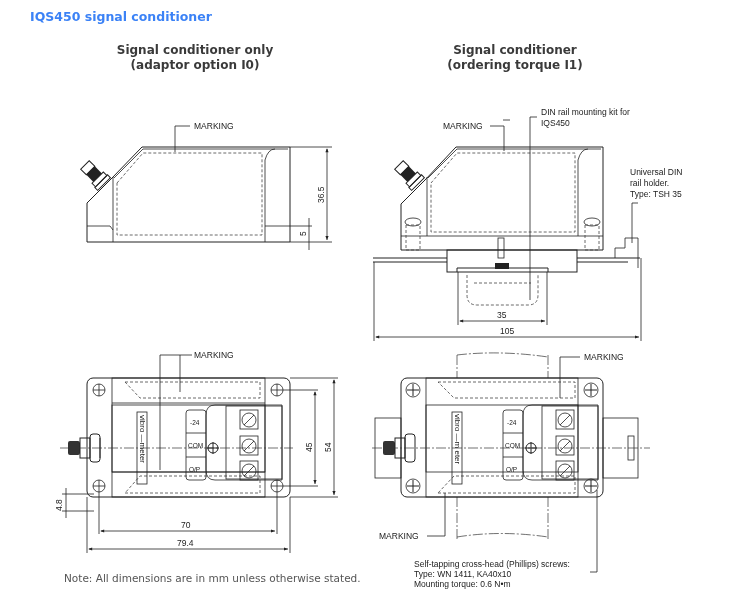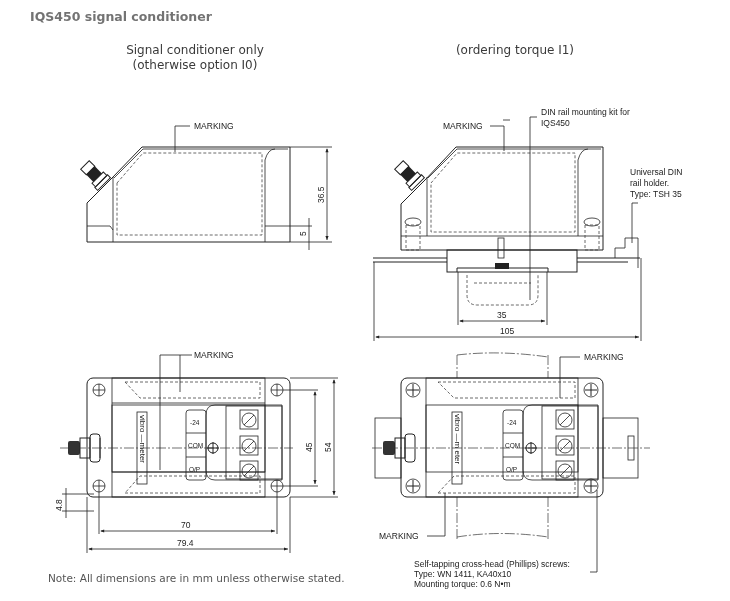--- a/index.html
+++ b/index.html
@@ -1,39 +1,40 @@
 <!DOCTYPE html>
 <html><head>
 <meta charset="utf-8">
 <style>
   html,body{margin:0;padding:0;background:#fff;}
   body{width:730px;height:601px;position:relative;overflow:hidden;font-family:"DejaVu Sans",sans-serif;color:#3a3a3a;}
-  .title{position:absolute;left:30px;top:9px;font-size:12.5px;font-weight:bold;color:#737373;}
-  .subtitle{position:absolute;font-size:12px;font-weight:normal;text-align:center;line-height:15px;color:#3a3a3a;}
-  .note{position:absolute;left:48px;top:572px;font-size:10.5px;color:#555;}
+  .title{position:absolute;left:30px;top:9px;font-size:12.5px;font-weight:bold;color:#3b82f6;}
+  .subtitle{position:absolute;font-size:12px;font-weight:bold;text-align:center;line-height:15px;color:#3a3a3a;}
+  .note{position:absolute;left:64px;top:572px;font-size:10.5px;color:#555;}
   svg{position:absolute;left:0;top:0;}
   svg text{font-family:"Liberation Sans",sans-serif;fill:#222;}
   .lbl{font-size:8.5px;}
   .dim{font-size:8.5px;}
   .thin{stroke:#222;stroke-width:0.8;fill:none;}
   .med{stroke:#222;stroke-width:1;fill:none;}
   .dash{stroke:#444;stroke-width:0.8;fill:none;stroke-dasharray:3 2;}
   .center{stroke:#333;stroke-width:0.7;fill:none;stroke-dasharray:10 2 2 2;}
 </style>
 </head>
 <body>
 
 <div class="title">IQS450 signal conditioner</div>
 
 <div class="subtitle" style="left:95px;top:43px;width:200px;">
   <div>Signal conditioner only</div>
-  <div>(otherwise option I0)</div>
+  <div>(adaptor option I0)</div>
 </div>
 
 <div class="subtitle" style="left:400px;top:43px;width:230px;">
+  <div>Signal conditioner</div>
   <div>(ordering torque I1)</div>
 </div>
 
 <svg width="730" height="601" viewBox="0 0 730 601">
   <defs>
     <marker id="arr" markerWidth="6" markerHeight="6" refX="5" refY="3" orient="auto">
       <path d="M0,1 L5,3 L0,5 z" fill="#222"></path>
     </marker>
     <marker id="arrs" markerWidth="6" markerHeight="6" refX="1" refY="3" orient="auto">
       <path d="M5,1 L0,3 L5,5 z" fill="#222"></path>

